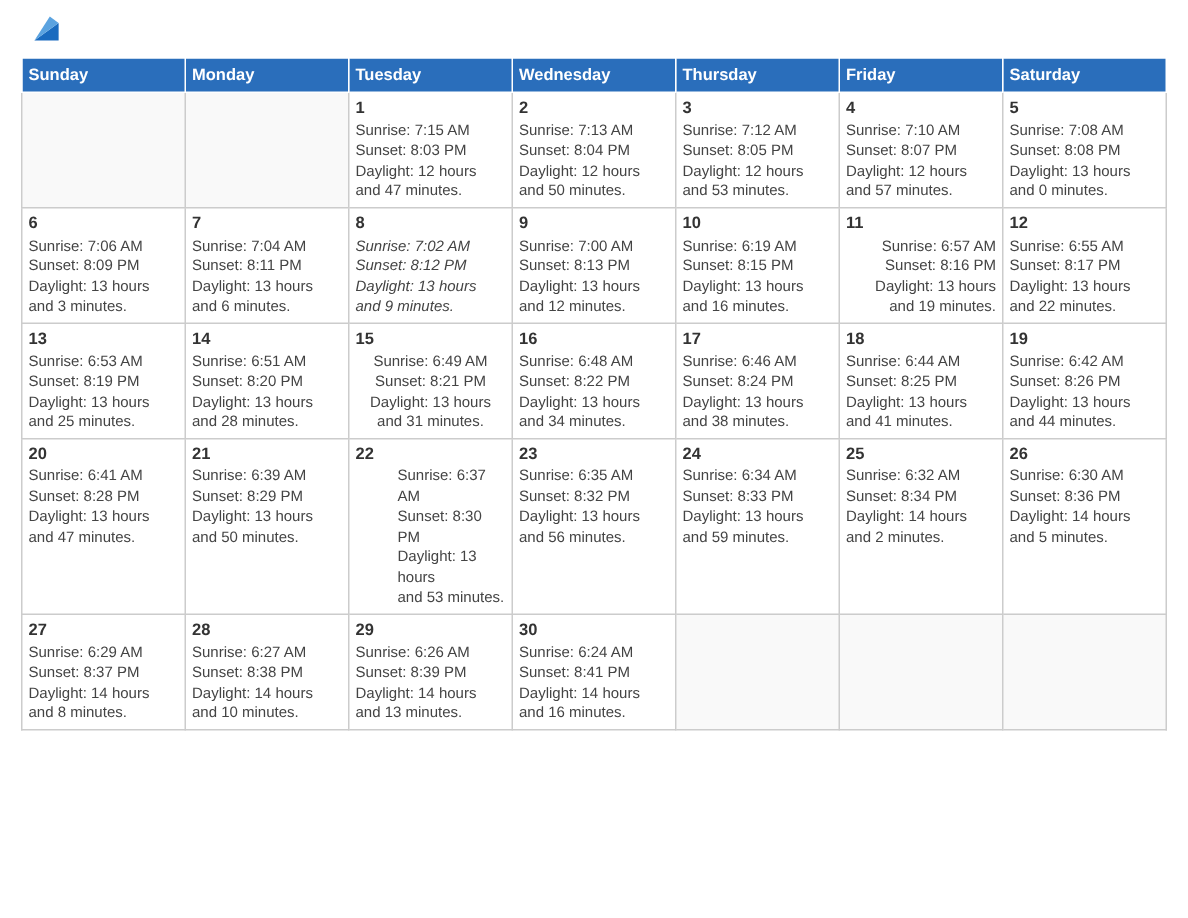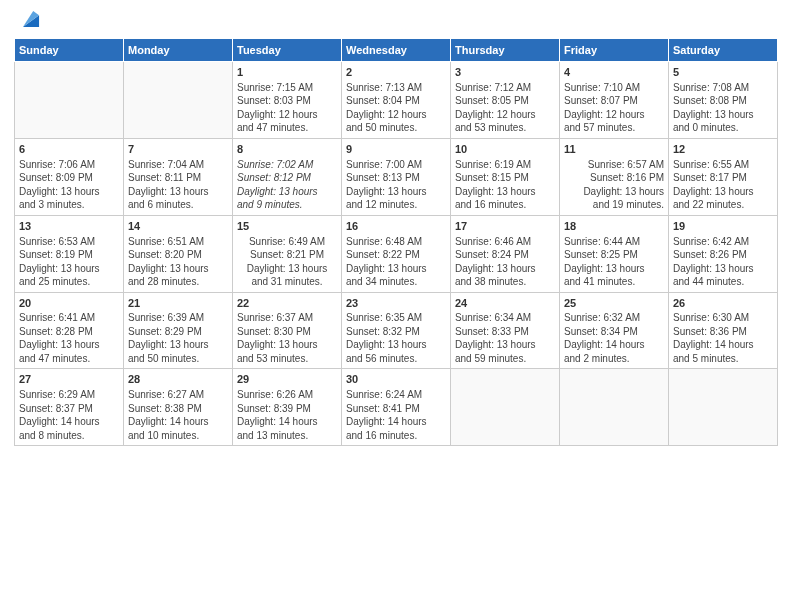--- a/index.html
+++ b/index.html
@@ -290,21 +290,21 @@
           </td>
           <td>
             <span class="day-num">21</span>
             <div class="day-info" style="white-space: pre-line;">Sunrise: 6:39 AM
 Sunset: 8:29 PM
 Daylight: 13 hours
 and 50 minutes.</div>
           </td>
           <td>
             <span class="day-num">22</span>
-            <div class="day-info" style="white-space: pre-line;">Sunrise: 6:37 AM
+            <div class="day-info" style="white-space: pre-line; margin-left: 28px;">Sunrise: 6:37 AM
 Sunset: 8:30 PM
 Daylight: 13 hours
 and 53 minutes.</div>
           </td>
           <td>
             <span class="day-num">23</span>
             <div class="day-info" style="white-space: pre-line;">Sunrise: 6:35 AM
 Sunset: 8:32 PM
 Daylight: 13 hours
 and 56 minutes.</div>

